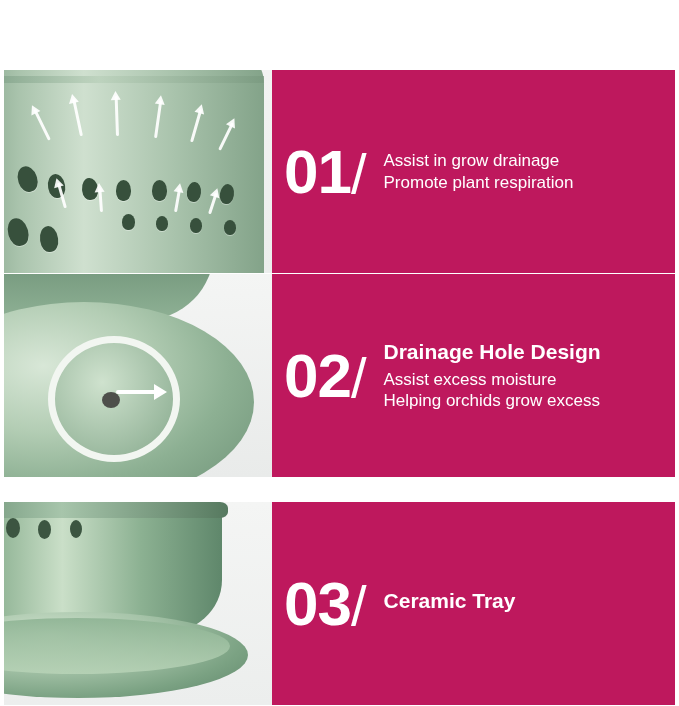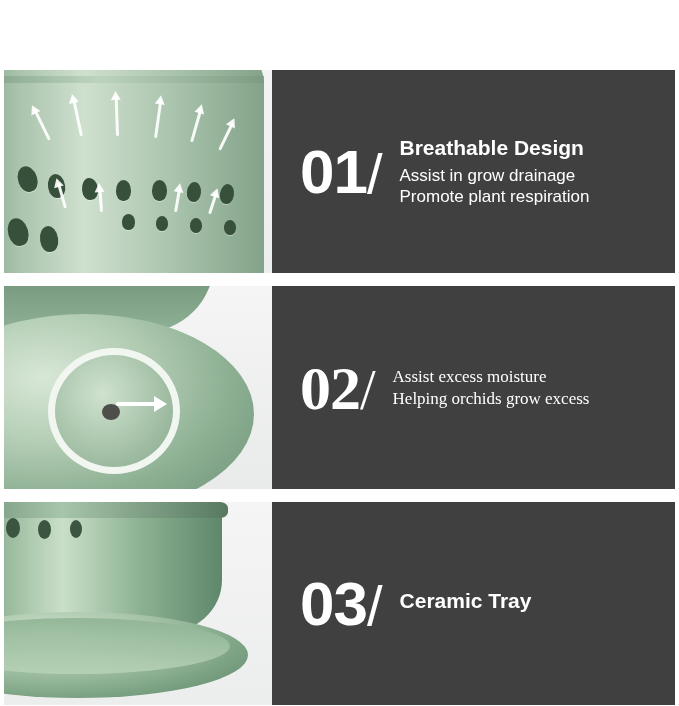--- a/index.html
+++ b/index.html
@@ -37,39 +37,39 @@
   
   .row {
     position: absolute;
     left: 4px;
     width: 671px;
     height: 203px;
     overflow: hidden;
     display: flex;
   }
   .row-1 { top: 70px; }
-  .row-2 { top: 286px; font-family: Liberation Serif, serif; }
+  .row-2 { top: 274px; }
   .row-3 { top: 502px; }
 
   .photo {
     position: relative;
     width: 268px;
     height: 203px;
     overflow: hidden;
     background: #eef0ef;
     flex: 0 0 268px;
   }
 
   .panel {
     position: relative;
     flex: 1 1 auto;
-    background: #404040;
+    background: #be185d;
     display: flex;
     align-items: center;
-    padding-left: 28px;
+    padding-left: 12px;
     box-sizing: border-box;
   }
   .num {
     font-size: 62px;
     font-weight: bold;
     color: #ffffff;
     line-height: 1;
     letter-spacing: -1px;
     padding-right: 2px;
     white-space: nowrap;
@@ -294,21 +294,20 @@
       <div class="arrow" style="left:96px;  top:118px; height:24px; transform:rotate(-4deg)"></div>
       <div class="arrow" style="left:170px; top:118px; height:24px; transform:rotate(10deg)"></div>
       <div class="arrow" style="left:204px; top:122px; height:22px; transform:rotate(18deg)"></div>
     </div>
 
     <div class="panel">
       <div class="num">
         <span>01</span><span class="slash">/</span>
       </div>
       <div class="texts">
-        <div class="feat-title">Breathable Design</div>
         <div class="feat-line">Assist in grow drainage</div>
         <div class="feat-line">Promote plant respiration</div>
       </div>
     </div>
   </div>
 
   <div class="row row-2">
     <div class="photo">
       <div class="p2-bg"></div>
       <div class="p2-top"></div>
@@ -316,20 +315,21 @@
       <div class="p2-ring"></div>
       <div class="p2-hole"></div>
       <div class="p2-arrow"></div>
     </div>
 
     <div class="panel">
       <div class="num">
         <span>02</span><span class="slash">/</span>
       </div>
       <div class="texts">
+        <div class="feat-title">Drainage Hole Design</div>
         <div class="feat-line">Assist excess moisture</div>
         <div class="feat-line">Helping orchids grow excess</div>
       </div>
     </div>
   </div>
 
   <div class="row row-3">
     <div class="photo">
       <div class="p3-bg"></div>
       <div class="p3-pot"></div>

